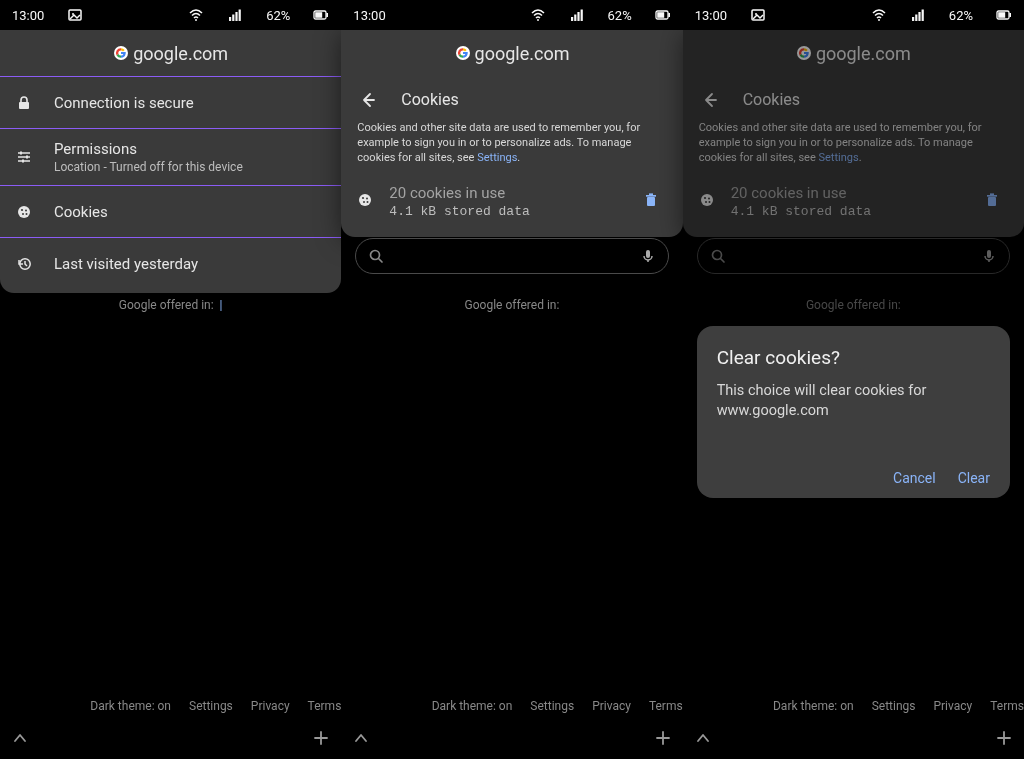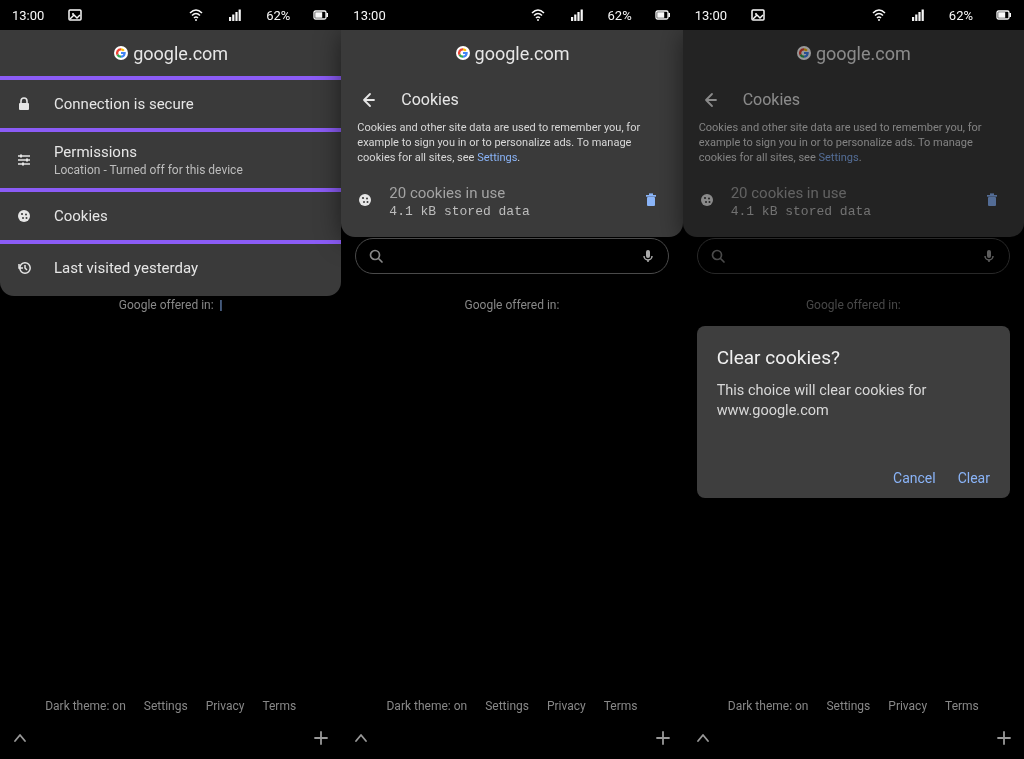--- a/index.html
+++ b/index.html
@@ -5,44 +5,44 @@
   * { margin:0; padding:0; box-sizing:border-box; font-family: Roboto, -apple-system, sans-serif; }
   body { background:#000; width:1024px; height:759px; display:flex; overflow:hidden; }
   .pane { width:341.33px; height:759px; position:relative; background:#000; color:#e0e0e0; flex:0 0 341.33px; }
   .status-bar { height:30px; display:flex; align-items:center; justify-content:space-between; padding:0 12px; color:#fff; font-size:13px; }
   .status-left, .status-right { display:flex; align-items:center; gap:23px; }
   .icon { display:inline-flex; align-items:center; justify-content:center; }
   .icon svg { display:block; }
   .sheet { position:absolute; top:30px; left:0; right:0; background:#3a3a3a; border-radius:0 0 14px 14px; padding-bottom:4px; box-shadow:0 4px 24px rgba(0,0,0,.5); color:#e6e6e6; }
   .sheet.dim { filter:brightness(0.6); }
   .sheet-header { height:46px; display:flex; align-items:center; justify-content:center; gap:4px; font-size:18px; color:#e6e6e6; }
-  .row { display:flex; align-items:center; padding:11px 16px; border-top:4px solid #8b5cf6; min-height:52px; }
+  .row { display:flex; align-items:center; padding:11px 16px; border-top:1px solid #8b5cf6; min-height:52px; }
   .row .lead { width:38px; display:flex; justify-content:flex-start; }
   .row .body { flex:1; }
   .row .body .title { font-size:15px; color:#e6e6e6; }
   .row .body .sub { font-size:12px; color:#bdbdbd; margin-top:2px; }
   .cookies-header { display:flex; align-items:center; gap:22px; padding:14px 16px 6px; }
   .cookies-header .back { width:22px; }
   .cookies-header .title { font-size:16px; color:#e6e6e6; }
   .cookies-desc { padding:6px 16px 10px; font-size:11px; line-height:1.35; color:#d8d8d8; }
   .cookies-desc .link { color:#8ab4f8; }
   .cookie-row { display:flex; align-items:center; padding:8px 16px 14px; gap:14px; }
   .cookie-row .body { flex:1; }
   .cookie-row .body .title { font-size:15px; color:#a3a3a3; }
   .cookie-row .body .sub { font-size:13px; color:#bdbdbd; margin-top:2px;font-family:Liberation Mono, monospace; }
   .cookie-row .trash { width:30px; display:flex; justify-content:center; }
   .offered { font-size:12px; color:#888; text-align:center; width:100%; position:absolute; top:298px; }
   .offered .pipe { color:#8ab4f8; margin-left:6px; }
   .searchbar { position:absolute; top:238px; left:14px; right:14px; height:36px; border:1px solid #4a4a4a; border-radius:20px; display:flex; align-items:center; padding:0 12px; }
-  .dialog { position:absolute; left:14px; right:14px; top:326px; background:#3e3e3e; border-radius:8px; padding:20px 20px 12px; box-shadow:0 10px 40px rgba(0,0,0,.6); }
+  .dialog { position:absolute; left:14px; right:14px; top:326px; background:#3e3e3e; border-radius:16px; padding:20px 20px 12px; box-shadow:0 10px 40px rgba(0,0,0,.6); }
   .dialog h3 { font-size:19px; font-weight:400; color:#f0f0f0; margin-bottom:12px; }
   .dialog p { font-size:14.5px; color:#d8d8d8; line-height:1.35; }
   .dialog .actions { display:flex; justify-content:flex-end; gap:22px; margin-top:22px; }
   .dialog .actions span { color:#8ab4f8; font-size:14px; cursor:pointer;margin-top:28px; }
-  .footer { position:absolute; bottom:46px; left:0; right:0; display:flex; justify-content:center; gap:18px; font-size:12px; color:#888; }
+  .footer { position:absolute; bottom:46px; left:0; right:0; display:flex; justify-content:flex-end; gap:18px; font-size:12px; color:#888; }
   .navbar { position:absolute; bottom:0; left:0; right:0; height:42px; display:flex; align-items:center; justify-content:space-between; padding:0 12px; }
   .google-g { display:inline-block; width:16px; height:16px; }
 </style>
 </head>
 <body>
 
 <svg width="0" height="0" style="position:absolute">
  <defs>
   <g id="i-image">
         <rect x="2" y="3" width="12" height="10" rx="1" fill="none" stroke="currentColor" stroke-width="1.5"></rect>

